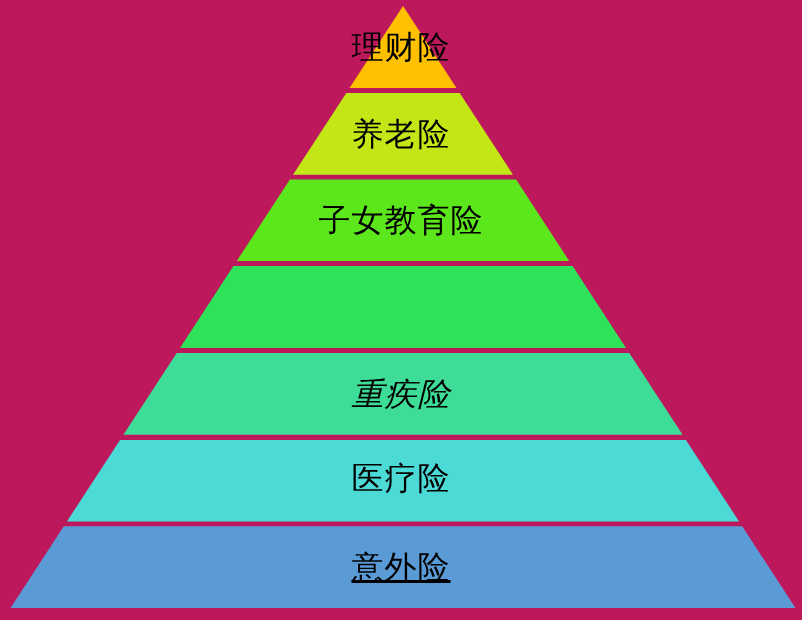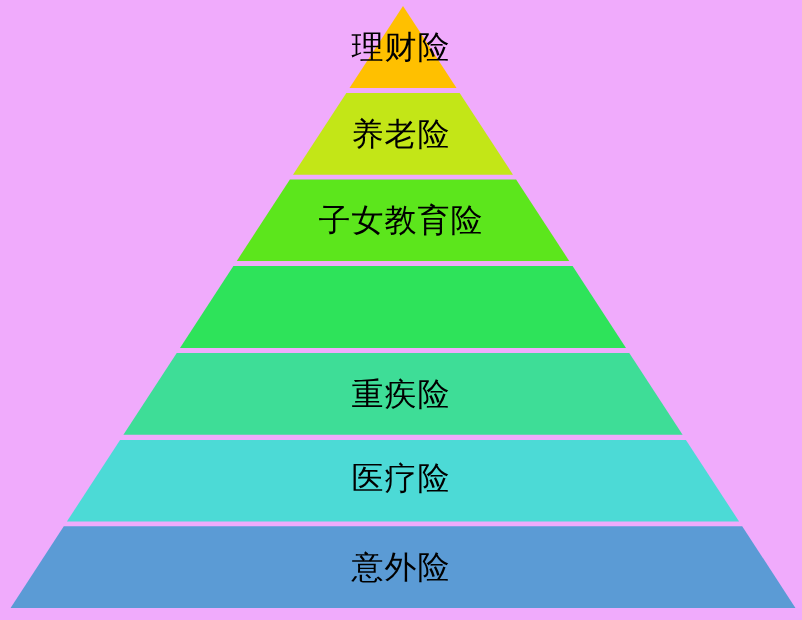--- a/index.html
+++ b/index.html
@@ -4,21 +4,21 @@
 <style>
   html, body {
     margin: 0;
     padding: 0;
     background: #ffffff;
   }
   #stage {
     position: relative;
     width: 802px;
     height: 620px;
-    background: #f0abfc;
+    background: #be185d;
     overflow: hidden;
     font-family: "Liberation Sans", "DejaVu Sans", sans-serif;
   }
   .pyramid-layer {
     position: absolute;
     left: 0;
     width: 802px;
     z-index: 1;
   }
   .pyramid-label {
@@ -40,18 +40,18 @@
 
 <div id="stage">
     <div class="pyramid-layer" style="top: 6px; height: 82px; background: rgb(255, 192, 0); clip-path: polygon(349.5px 100%, 403px 0px, 403px 0px, 456.5px 100%);"></div>
     <div class="pyramid-label" style="top: 26px; color: rgb(0, 0, 0);">理财险</div>
     <div class="pyramid-layer" style="top: 92.7px; height: 82px; background: rgb(195, 230, 23); clip-path: polygon(293px 100%, 346.5px 0px, 459.5px 0px, 513px 100%);"></div>
     <div class="pyramid-label" style="top: 112.7px; color: rgb(0, 0, 0);">养老险</div>
     <div class="pyramid-layer" style="top: 179.4px; height: 82px; background: rgb(92, 230, 28); clip-path: polygon(236.5px 100%, 289.9px 0px, 516.1px 0px, 569.5px 100%);"></div>
     <div class="pyramid-label" style="top: 199.4px; color: rgb(0, 0, 0);">子女教育险</div>
     <div class="pyramid-layer" style="top: 266.1px; height: 82px; background: rgb(46, 227, 90); clip-path: polygon(180px 100%, 233.4px 0px, 572.6px 0px, 626px 100%);"></div>
     <div class="pyramid-layer" style="top: 352.8px; height: 82px; background: rgb(62, 221, 151); clip-path: polygon(123.4px 100%, 176.9px 0px, 629.1px 0px, 682.6px 100%);"></div>
-    <div class="pyramid-label" style="top: 372.8px; color: rgb(0, 0, 0);">重疾险</div>
+    <div class="pyramid-label" style="top: 372.8px; color: rgb(0, 0, 0); font-style: italic;">重疾险</div>
     <div class="pyramid-layer" style="top: 439.5px; height: 82px; background: rgb(76, 218, 214); clip-path: polygon(66.9px 100%, 120.4px 0px, 685.6px 0px, 739.1px 100%);"></div>
     <div class="pyramid-label" style="top: 459.5px; color: rgb(0, 0, 0); font-family: Liberation Mono, monospace;">医疗险</div>
     <div class="pyramid-layer" style="top: 526.2px; height: 82px; background: rgb(91, 155, 213); clip-path: polygon(10.4px 100%, 63.8px 0px, 742.2px 0px, 795.6px 100%);"></div>
-    <div class="pyramid-label" style="top: 546.2px; color: rgb(0, 0, 0);">意外险</div>
+    <div class="pyramid-label" style="top: 546.2px; color: rgb(0, 0, 0); text-decoration: underline;">意外险</div>
   </div>
 
 </body></html>

